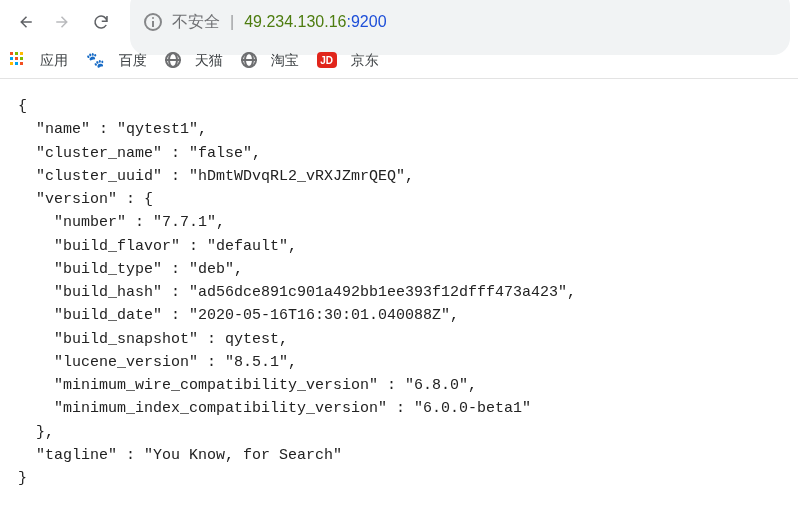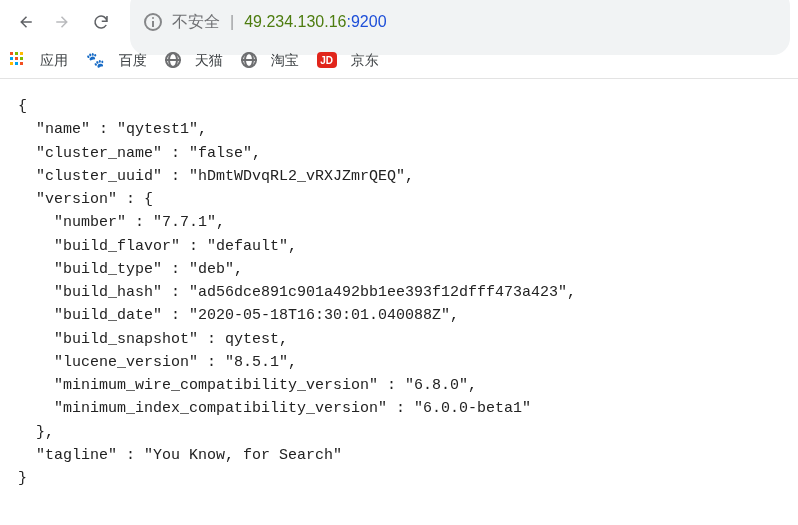--- a/index.html
+++ b/index.html
@@ -192,20 +192,20 @@
 
 <div class="body-json">{
   "name" : "<span>qytest1</span>",
   "cluster_name" : "<span>false</span>",
   "cluster_uuid" : "<span>hDmtWDvqRL2_vRXJZmrQEQ</span>",
   "version" : {
     "number" : "<span>7.7.1</span>",
     "build_flavor" : "<span>default</span>",
     "build_type" : "<span>deb</span>",
     "build_hash" : "<span>ad56dce891c901a492bb1ee393f12dfff473a423</span>",
-    "build_date" : "<span>2020-05-18T16:30:01.040088Z</span>",
+    "build_date" : "<span>2020-05-16T16:30:01.040088Z</span>",
     "build_snapshot" : <span>qytest</span>,
     "lucene_version" : "<span>8.5.1</span>",
     "minimum_wire_compatibility_version" : "<span>6.8.0</span>",
     "minimum_index_compatibility_version" : "<span>6.0.0-beta1</span>"
   },
   "tagline" : "<span>You Know, for Search</span>"
 }</div>
 
 </body></html>

